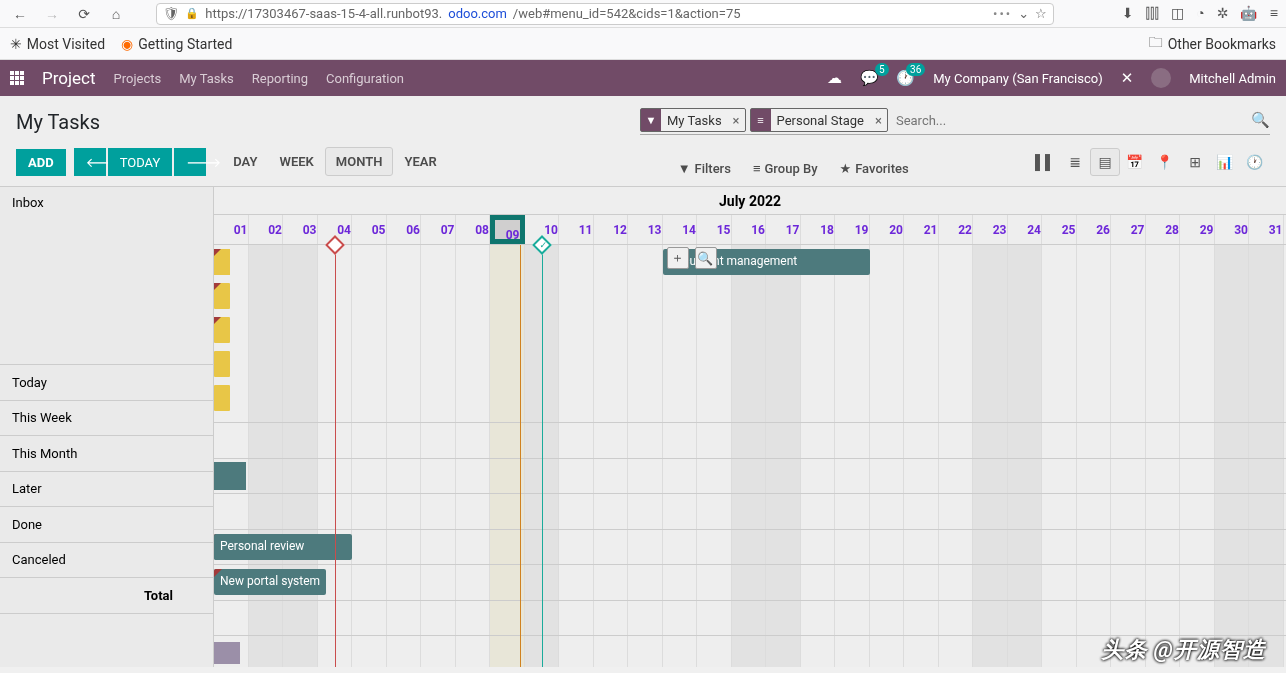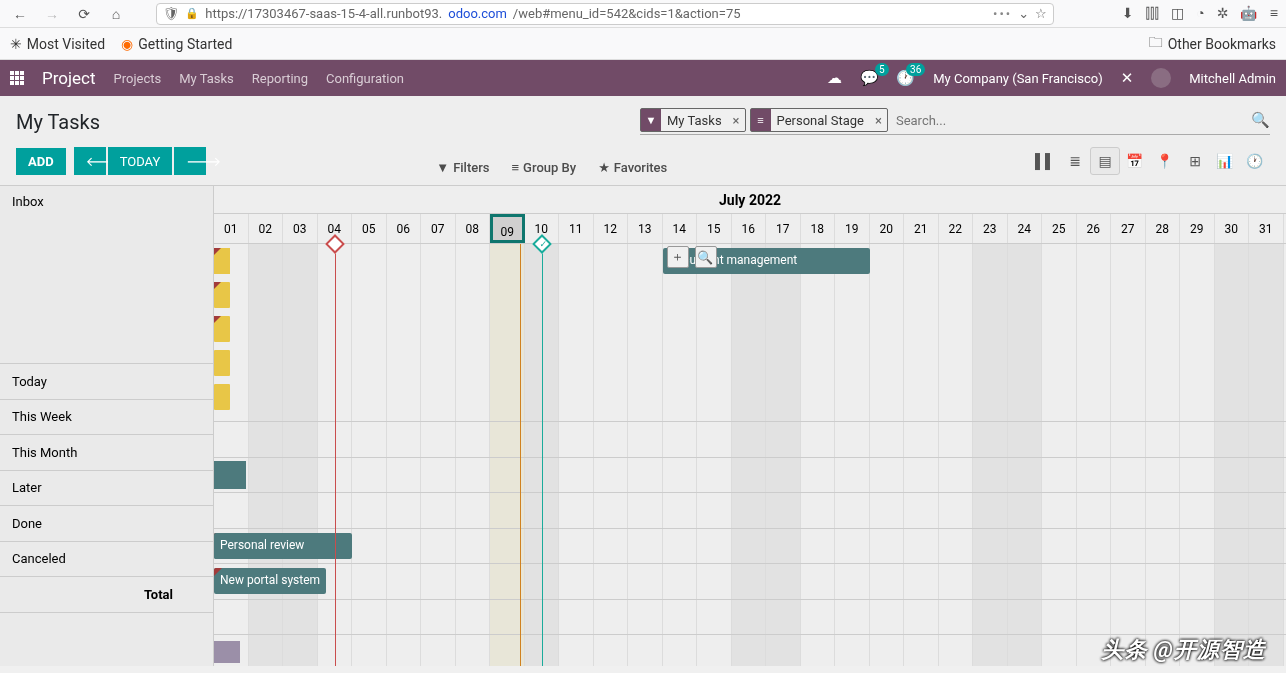--- a/index.html
+++ b/index.html
@@ -63,22 +63,22 @@
 .gantt { display: flex; height: calc(673px - 28px - 32px - 36px - 96px); background: #eee; position: relative; border-top:1px solid #ccc;}
 .gantt-left { width: 214px; border-right: 1px solid #ccc; background: #eaeaea; }
 .gantt-left-header { height: 58px; display: flex; align-items: center; justify-content: center; font-weight: bold; font-size: 13px; border-bottom: 1px solid #ccc; }
 .gantt-row-label { height: 35.5px; padding: 0 12px; display: flex; align-items: center; font-size: 13px; border-bottom: 1px solid #ccc; }
 .gantt-row-label.inbox { height: 178px; align-items: flex-start; padding-top: 8px; }
 .gantt-row-label.total { font-weight: bold; justify-content: flex-end; padding-right:40px;}
 
 .gantt-right { flex: 1; overflow: hidden; position: relative; }
 .gantt-header-month { height: 28px; display: flex; align-items: center; justify-content: center; font-weight: bold; font-size: 14px; border-bottom: 1px solid #ccc; }
 .gantt-header-days { height: 30px; display: flex; border-bottom: 1px solid #ccc; }
-.day-cell { width: 34.5px; flex-shrink: 0; text-align: center; font-size: 12px; line-height: 30px; border-right: 1px solid #dcdcdc; color:#000000; font-weight:400;}
-.day-cell.today-col { background: #d0cfcf; border: 3px solid #0f766e; }
+.day-cell { width: 34.5px; flex-shrink: 0; text-align: right; font-size: 12px; line-height: 30px; border-right: 1px solid #dcdcdc; color:#6d28d9; font-weight:700;}
+.day-cell.today-col { background: #d0cfcf; border: 5px solid #0f766e; }
 
 .gantt-body { position: relative; }
 .gantt-grid {position:absolute; inset:0; display:flex;}
 .grid-col { width:34.5px; flex-shrink:0; border-right:1px solid #dcdcdc; }
 .grid-col.weekend { background:#e2e2e2; }
 .grid-col.today { background:#e8e6d8; }
 
 .gantt-rows { position: relative; }
 .g-row { height: 35.5px; border-bottom: 1px solid #ccc; position: relative; }
 .g-row.inbox { height: 178px; }
@@ -196,20 +196,26 @@
       <input class="search-input" placeholder="Search..." style="">
       <span class="search-icon">🔍</span>
     </div>
   </div>
   <div class="cp-bottom">
     <button class="btn btn-add">ADD</button>
     <div class="nav-group">
       <button class="btn btn-nav">🡐</button>
       <button class="btn btn-today">TODAY</button>
       <button class="btn btn-nav">🡒</button>
+    </div>
+    <div class="scale-group">
+      <button class="scale-btn">DAY</button>
+      <button class="scale-btn">WEEK</button>
+      <button class="scale-btn active">MONTH</button>
+      <button class="scale-btn">YEAR</button>
     </div>
     <div class="search-options">
       <div>
           <span>▼</span>
           <span>Filters</span>
         </div>
       <div>
           <span>≡</span>
           <span>Group By</span>
         </div>

